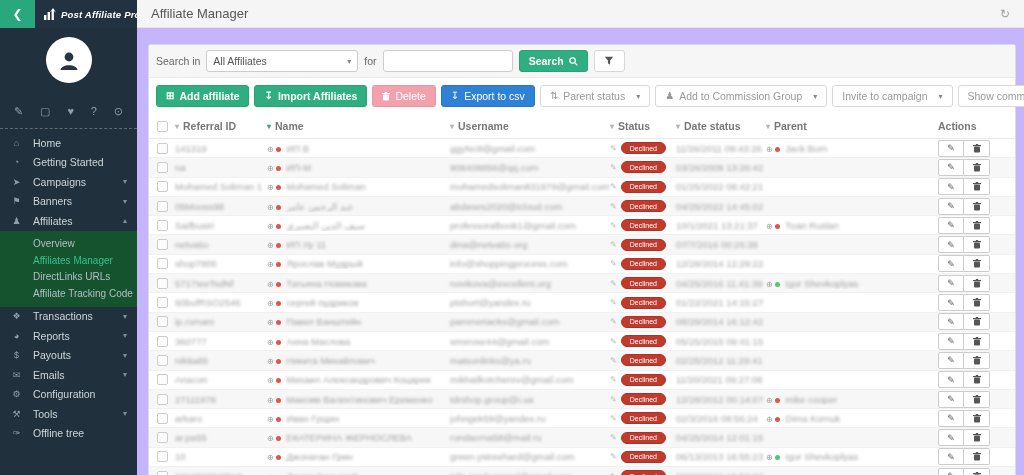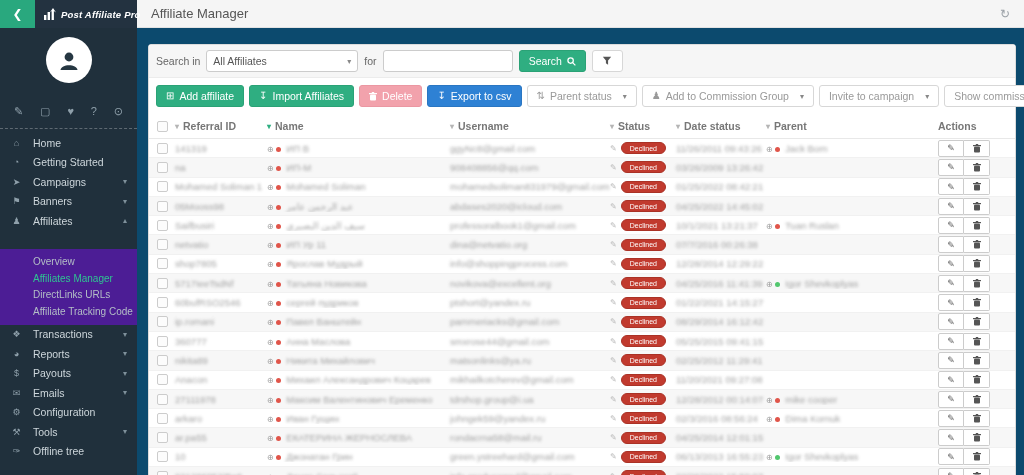--- a/index.html
+++ b/index.html
@@ -30,45 +30,45 @@
   .avatar { width:46px; height:46px; border-radius:50%; background:#fff;
     display:flex; align-items:center; justify-content:center; }
   .quick-icons { display:flex; justify-content:space-between; padding:22px 14px 0 14px; }
   .quick-icons span { color:#8fa0ab; font-size:11px; cursor:pointer; }
   .side-sep { border-top:1px dashed rgba(255,255,255,.28); margin:10px 0 4px 0; }
   .nav-item { display:flex; align-items:center; height:19.5px; padding:0 10px;
     font-size:10.5px; cursor:pointer; }
   .nav-icon { width:13px; color:#8fa0ab; font-size:9px; text-align:center; }
   .nav-label { margin-left:10px; flex:1; color:#cdd6db; }
   .nav-chevron { color:#7e909b; font-size:8px; }
-  .submenu { background:#4c1d95; padding:5px 0;margin-top:18px; }
+  .submenu { background:#14532d; padding:5px 0; }
   .sub-item { display:flex; align-items:center; height:16.5px; padding-left:33px;
     font-size:10px; color:#b4bfc6; cursor:pointer; }
   .sub-item.active { color:#2fc492; }
 
   
   .main { position:absolute; left:137px; top:28px; right:0; bottom:0;
-    background:#0c4a6e; overflow:hidden; }
+    background:#c4b5fd; overflow:hidden; }
   .card { margin:16px 8px 0 11px; background:#fff; border:1px solid #dcdcdc;
     border-radius:3px; height:520px; }
 
   .search-band { background:#f6f6f6; border-bottom:1px solid #ececec;
     padding:5px 7px; display:flex; align-items:center; gap:6px; }
   .lbl { font-size:10.5px; color:#666; }
   .select { background:#fff; border:1px solid #ccc; border-radius:3px;
     height:22px; display:flex; align-items:center; justify-content:space-between;
     font-size:10.5px; color:#555; padding:0 6px; cursor:pointer; }
   .sel-affiliates { width:152px; }
   .caret { color:#888; font-size:8px; margin-left:6px; }
   .search-input { width:130px; height:22px; border:1px solid #ccc; border-radius:3px;
     font-size:10.5px; padding:0 5px; font-family:inherit; }
   .btn { display:inline-flex; align-items:center; gap:5px; border-radius:3px;
     font-size:10.5px; height:22px; padding:0 9px; cursor:pointer;
     border:1px solid transparent; white-space:nowrap; }
-  .btn-green { background:#2fae81; border-color:#2aa276; color:#fff; }
+  .btn-green { background:#2fae81; border-color:#2aa276; color:#fff;font-weight:bold; }
   .btn-blue { background:#2e81d4; border-color:#2a76c2; color:#fff; }
   .btn-pink { background:#f2a2ac; border-color:#eb97a2; color:#fff; cursor:default; }
   .btn-outline { background:#fff; border-color:#d7d7d7; color:#999; }
   .btn-filter { background:#fff; border-color:#d7d7d7; width:31px; justify-content:center; }
   .toolbar { display:flex; align-items:center; gap:5px; padding:7px 7px; }
   .toolbar .spacer { flex:1; }
   .icon-sm { font-size:10px; line-height:1; }
 
   
   .grid-row { display:grid;

